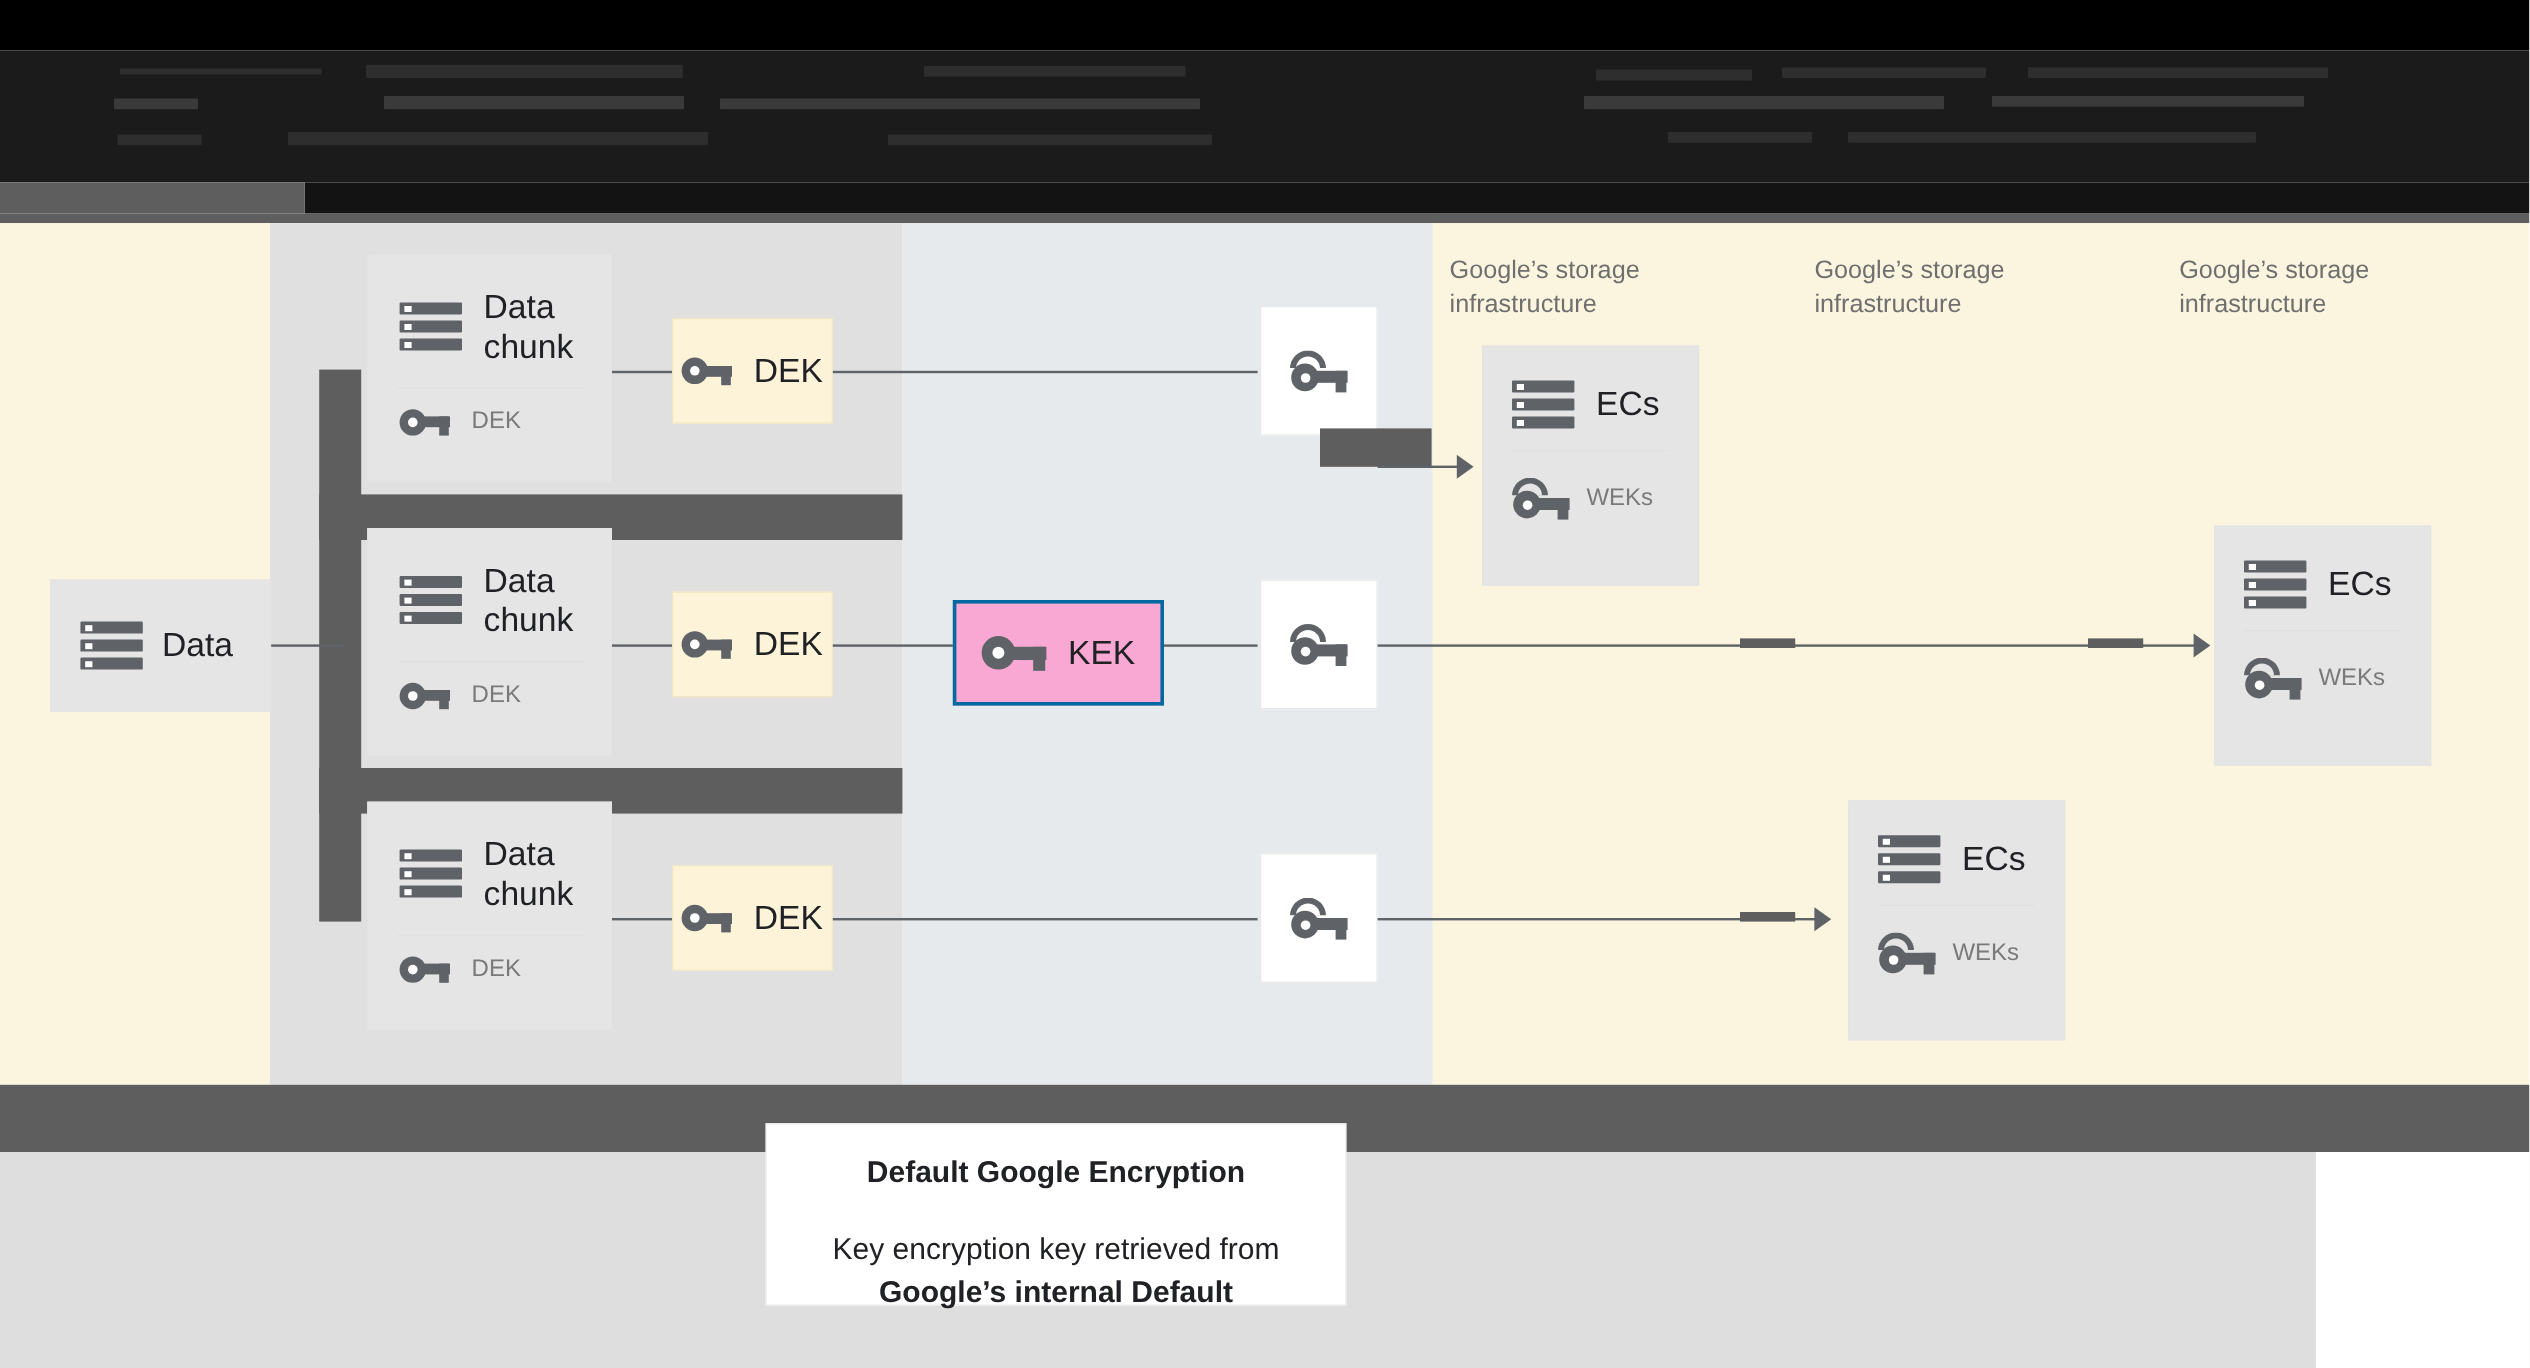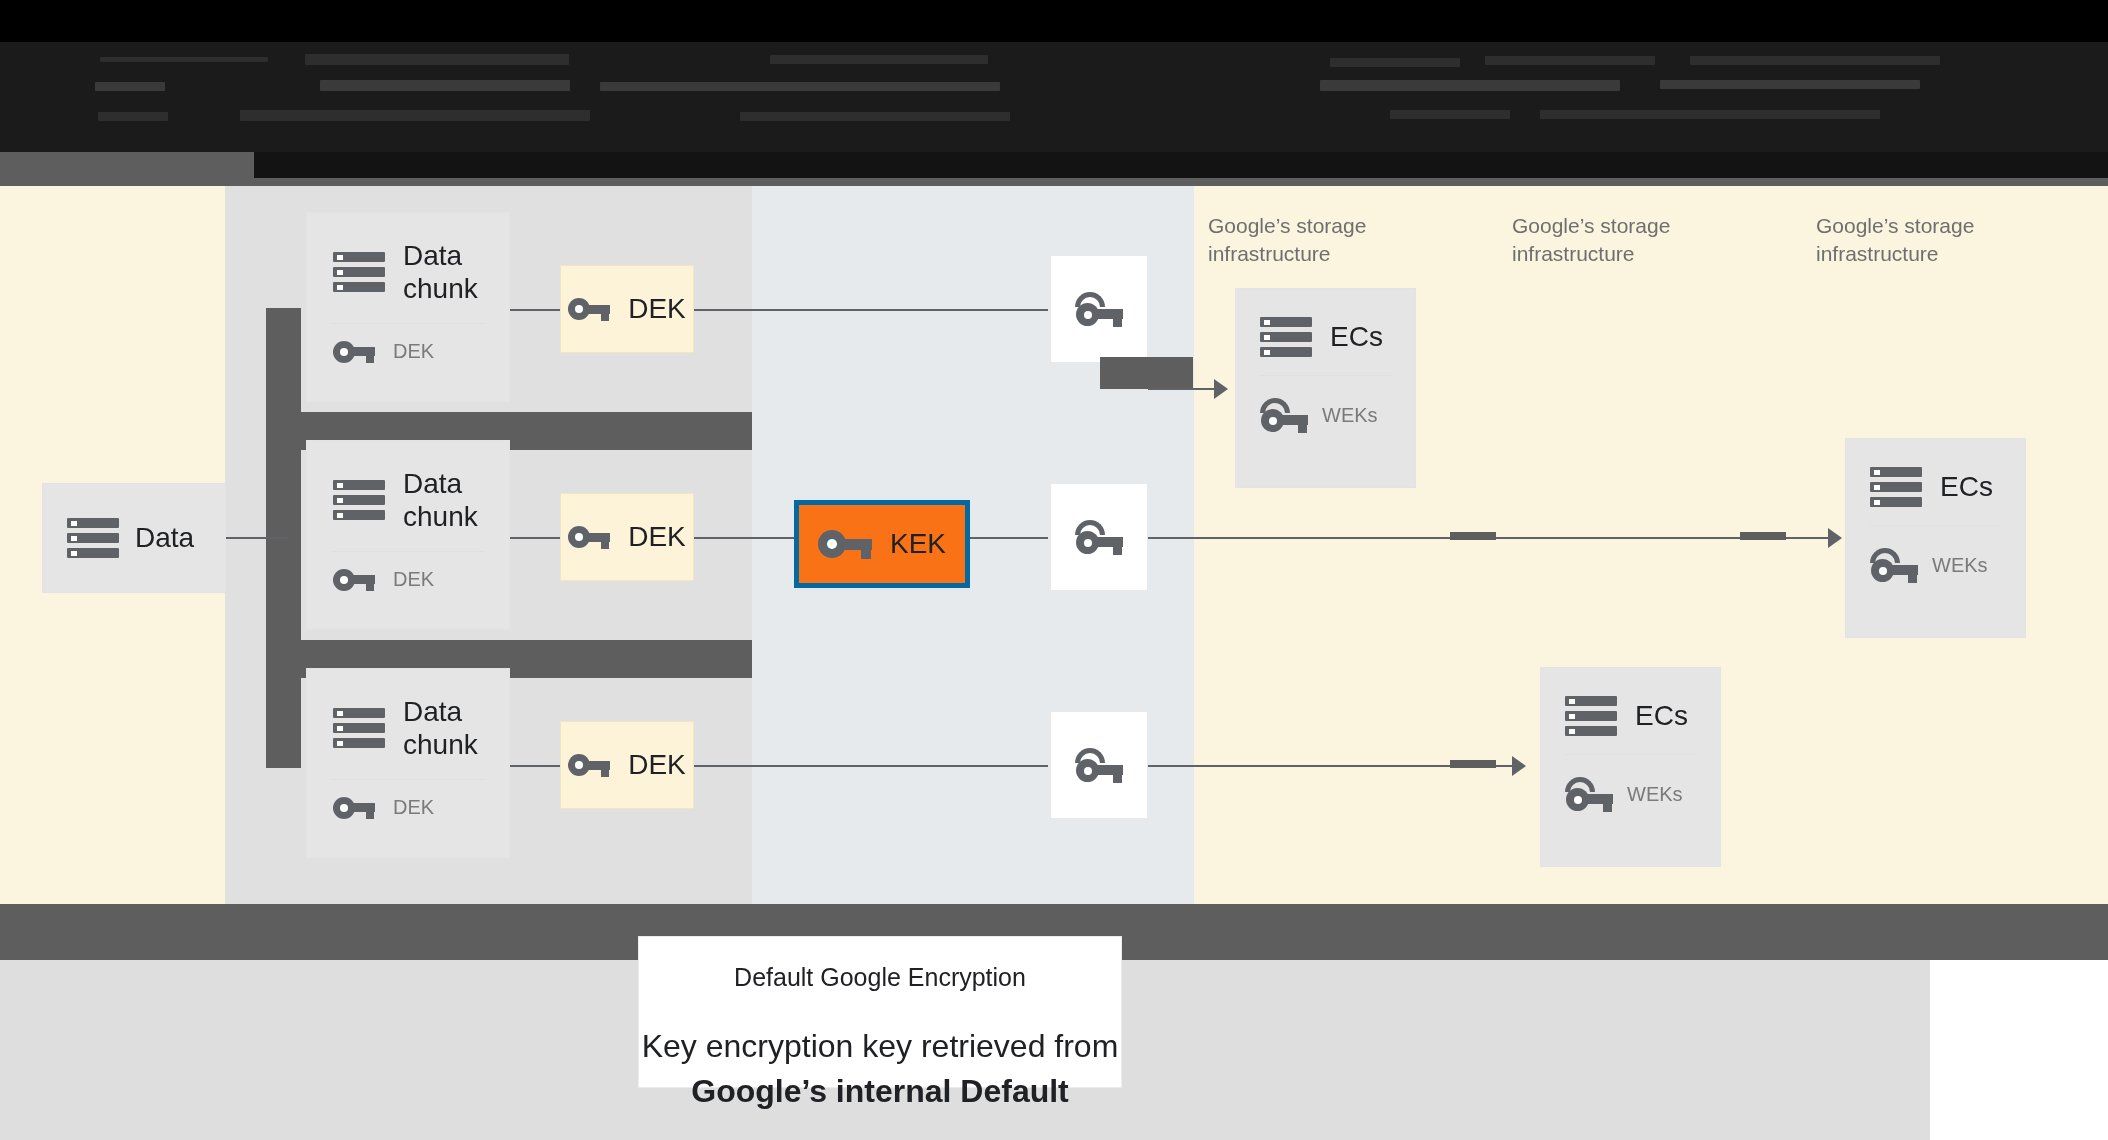--- a/index.html
+++ b/index.html
@@ -67,36 +67,36 @@
   .wkey .arc{position:absolute;left:0;top:0;width:30px;height:15px;border:5px solid #5f6368;border-bottom:none;border-radius:16px 16px 0 0;box-sizing:border-box;}
   .wkey .kh{position:absolute;left:1px;top:11px;width:23px;height:23px;border-radius:50%;background:#5f6368;}
   .wkey .kh:after{content:"";position:absolute;left:7.5px;top:7.5px;width:8px;height:8px;border-radius:50%;background:#ffffff;}
   .wkey .ks{position:absolute;left:20px;top:17px;width:28px;height:10px;background:#5f6368;}
   .wkey .kt{position:absolute;left:38px;top:17px;width:9px;height:18px;background:#5f6368;}
 
   
   .kbox{position:absolute;box-sizing:border-box;display:flex;align-items:center;justify-content:center;gap:18px;}
   .kbox .lbl{font-size:28px;color:#202124;}
   .dek-box{background:#fdf3d9;border:1px solid #f2e6c2;}
-  .kek-box{background:#f97316;border:5px solid #0369a1;}
+  .kek-box{background:#f9a8d4;border:3px solid #0369a1;}
 
   
   .ktile{position:absolute;background:#ffffff;border:1px solid #e8e8e8;box-sizing:border-box;display:flex;align-items:center;justify-content:center;}
 
   
   .ln{position:absolute;background:#5f6368;height:2px;}
   .arrowhead{position:absolute;width:0;height:0;border-top:10px solid transparent;border-bottom:10px solid transparent;border-left:14px solid #5f6368;}
 
   
   .infra{position:absolute;font-size:21px;color:#6f6f6f;line-height:1.35;}
 
   
   #caption{position:absolute;left:638px;top:936px;width:484px;height:152px;background:#ffffff;border:1px solid #ececec;box-sizing:border-box;text-align:center;padding-top:26px;}
-  #caption .cap-title{font-size:25px;font-weight:normal;color:#202124;}
-  #caption .cap-body{font-size:32px;color:#202124;margin-top:32px;line-height:1.42;}
+  #caption .cap-title{font-size:25px;font-weight:bold;color:#202124;}
+  #caption .cap-body{font-size:25px;color:#202124;margin-top:32px;line-height:1.42;}
   #caption .cap-body b{font-weight:bold;}
 
   
   .hline{position:absolute;background:#2e2e2e;border-radius:1px;}
   .hline.light{background:#3a3a3a;}
 </style>
 </head>
 <body>
 
 <div id="stage">

